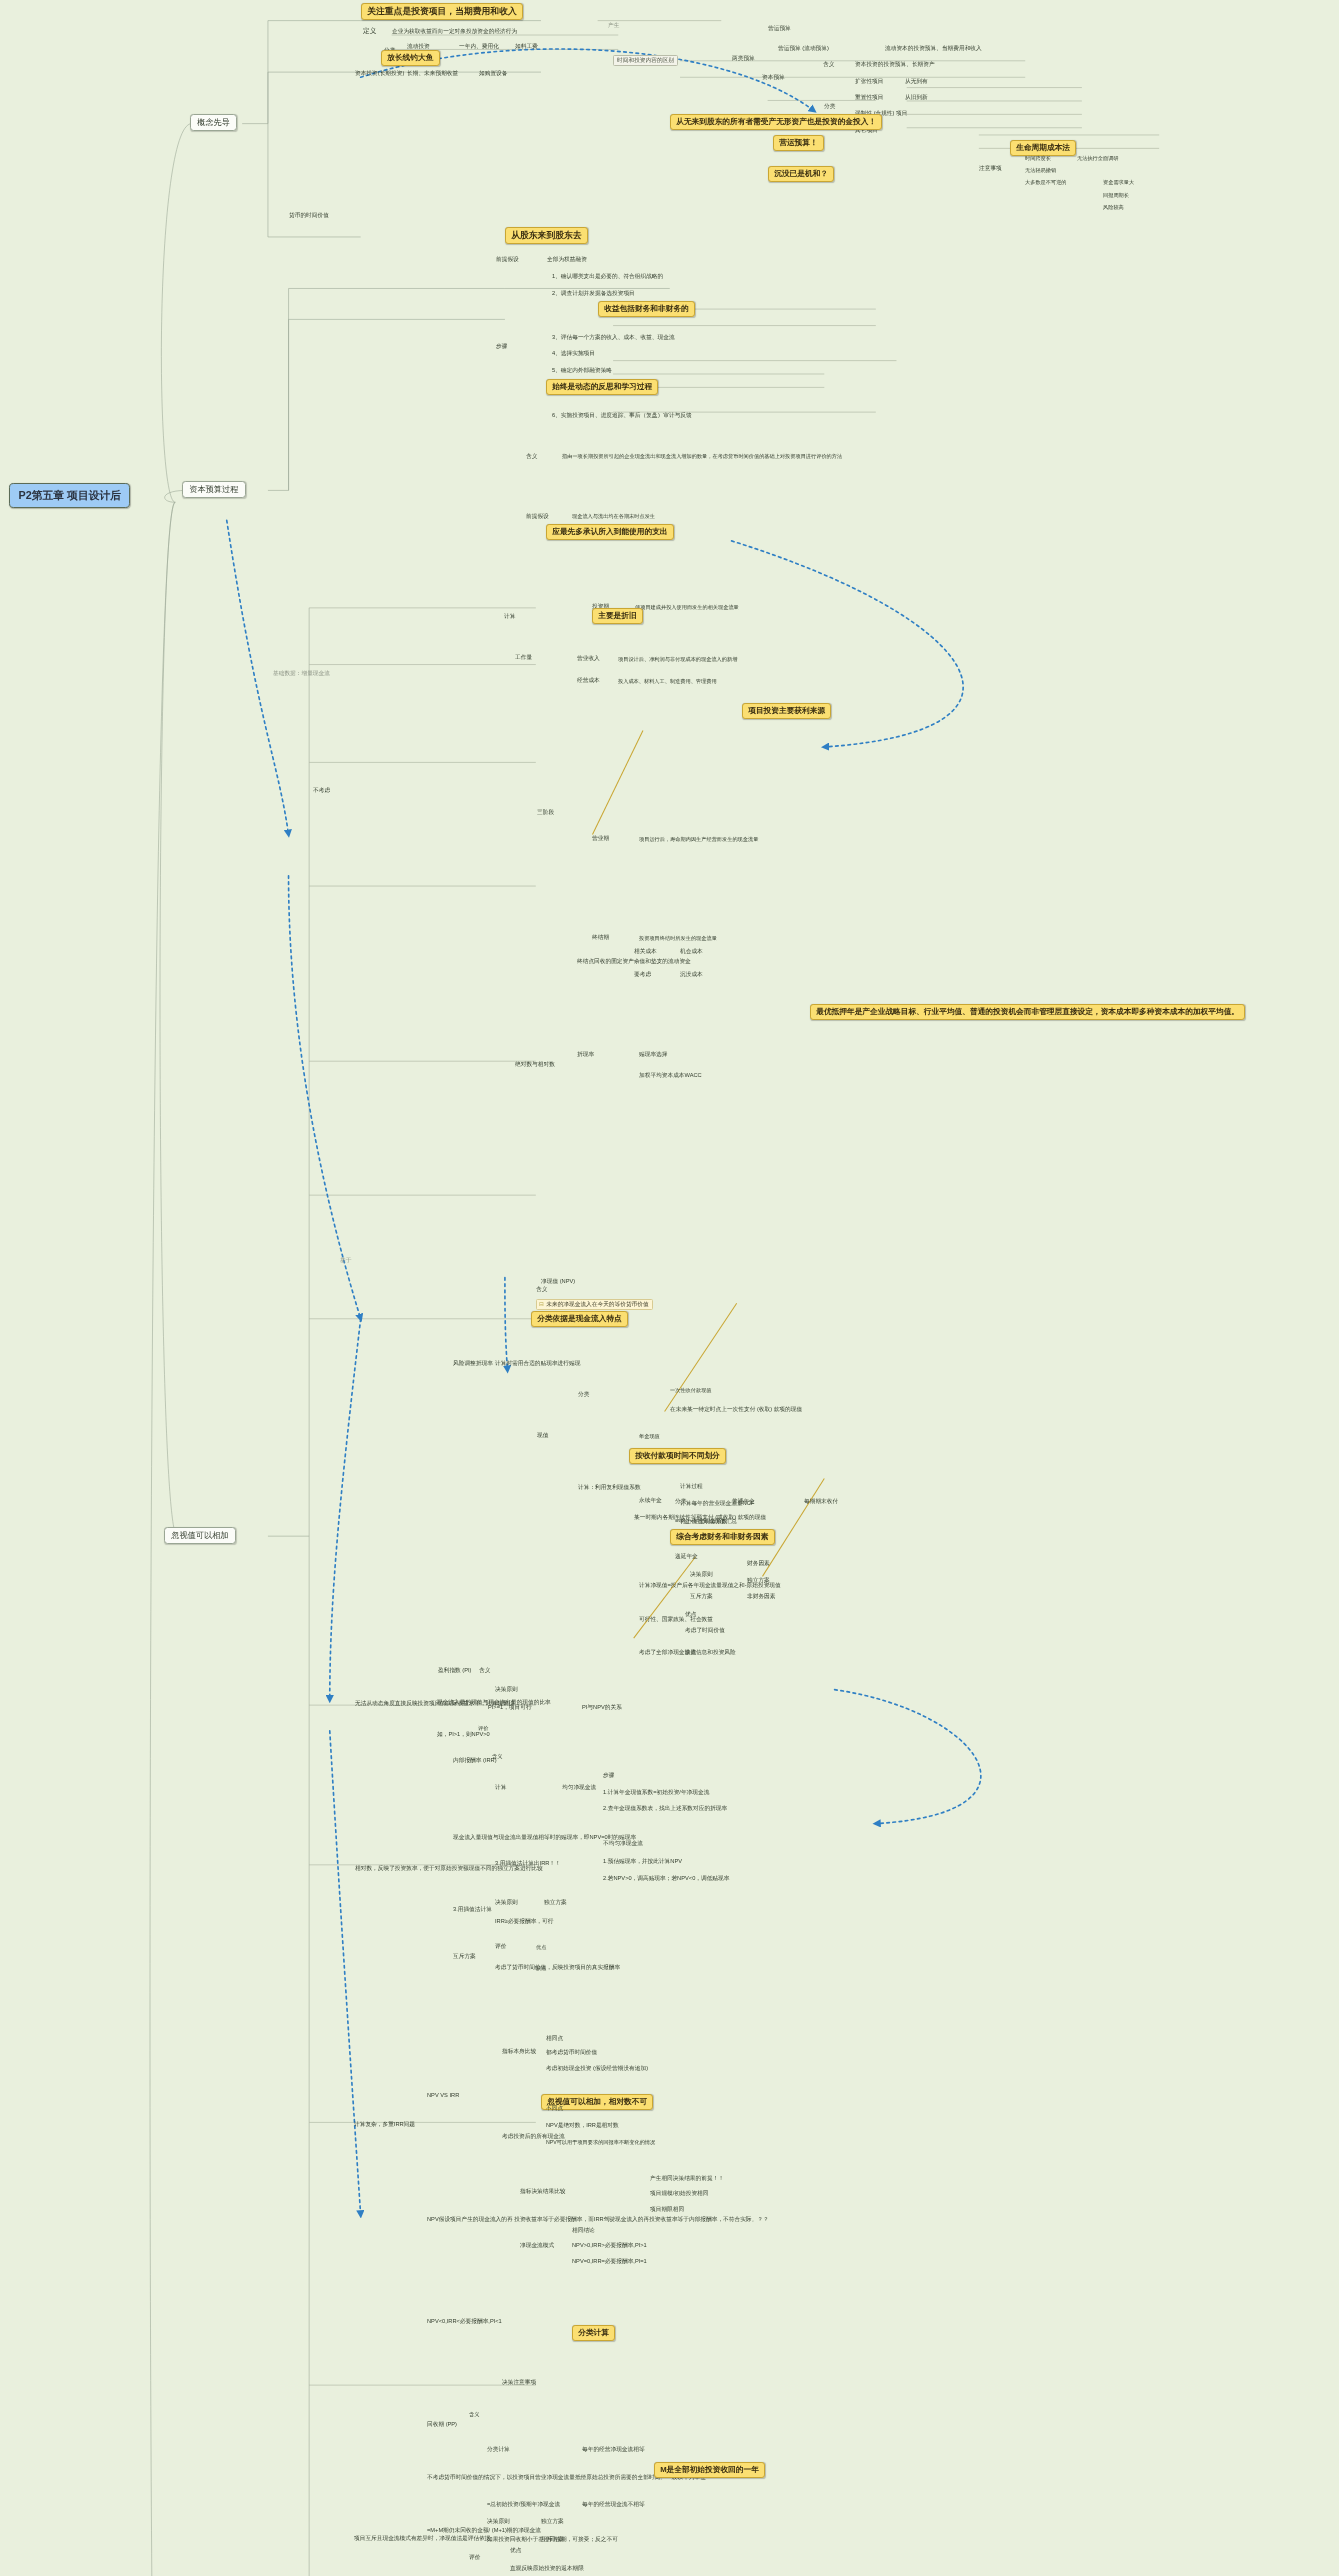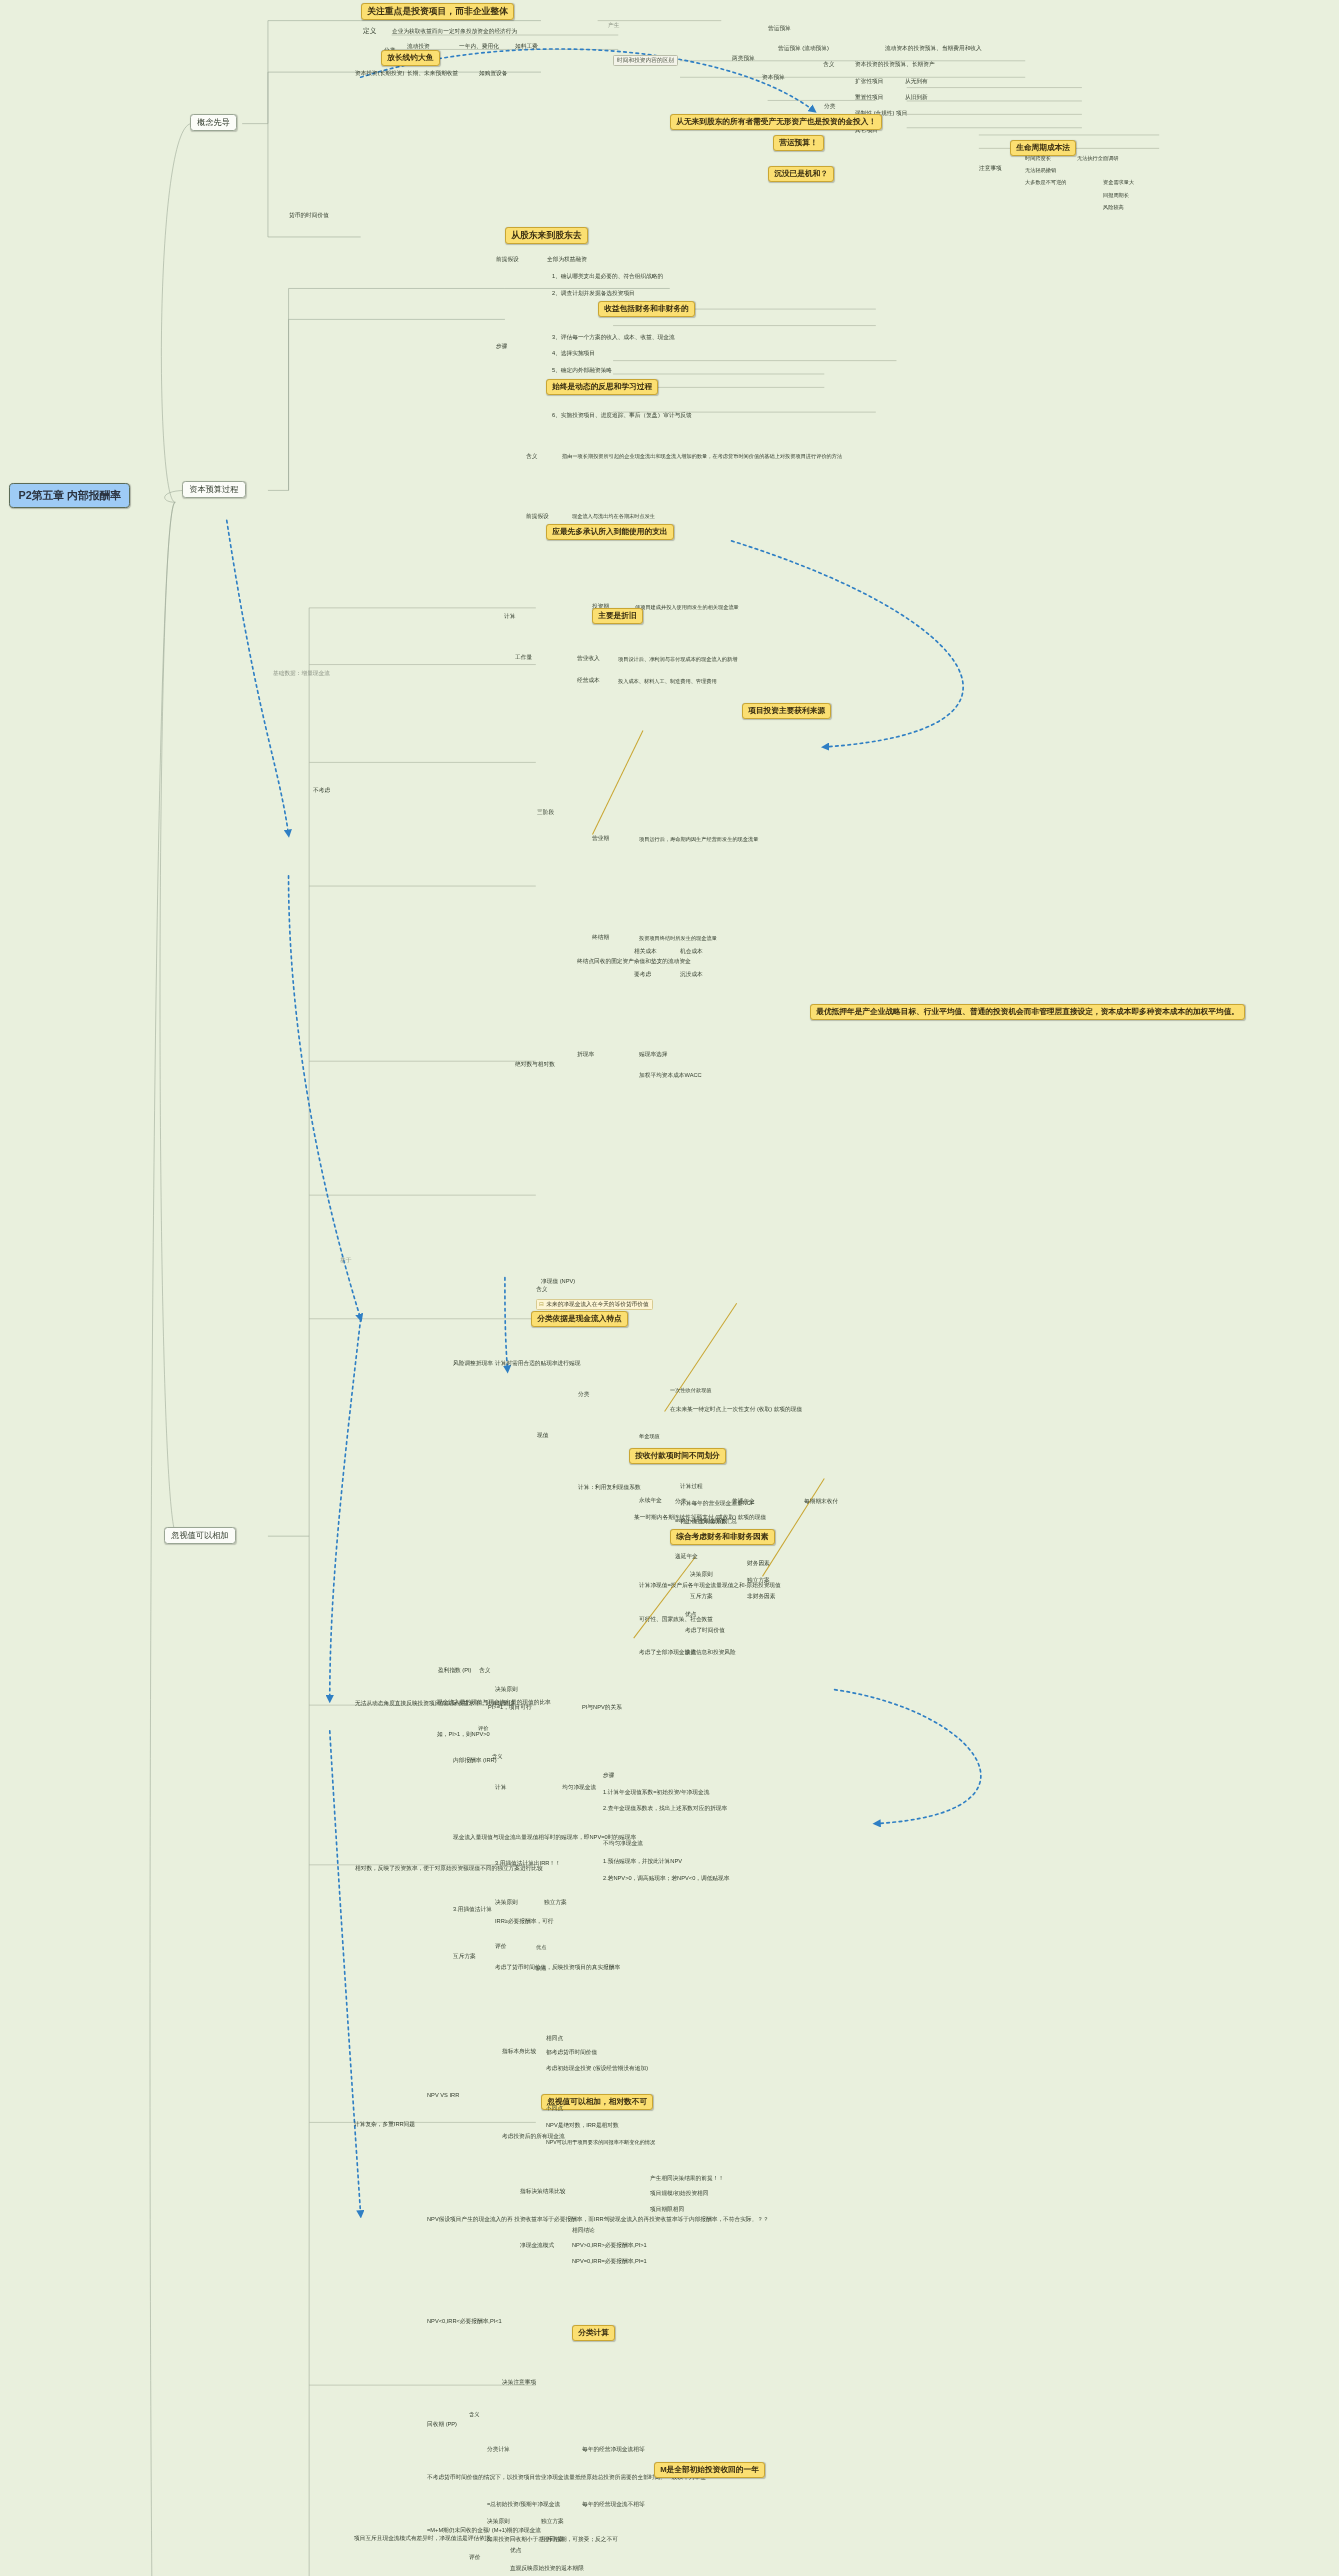--- a/index.html
+++ b/index.html
@@ -139,27 +139,27 @@
   <g fill="none" stroke="#c9a633" stroke-width="2">
     <path d="M1248 1418 L 1150 1620"></path>
     <path d="M1430 2530 L 1290 2740"></path>
     <path d="M1600 2870 L 1480 3060"></path>
     <path d="M1350 3022 L 1230 3180"></path>
     <path d="M1480 5430 L 1330 5720"></path>
     <path d="M1020 5300 L 1090 5660"></path>
   </g>
 </svg>
 
-<div class="node root" style="left:9.3px;top:483px;">P2第五章 内部报酬率</div>
+<div class="node root" style="left:9.3px;top:483px;">P2第五章 项目设计后</div>
 
 <div class="node lvl1" style="left:190px;top:114px;">概念先导</div>
 <div class="node lvl1" style="left:182px;top:481px;">资本预算过程</div>
 <div class="node lvl1" style="left:164px;top:1527px;">忽视值可以相加</div>
 
-<div class="node callout big" style="left:361px;top:3.1px;">关注重点是投资项目，而非企业整体</div>
+<div class="node callout big" style="left:361px;top:3.1px;">关注重点是投资项目，当期费用和收入</div>
 <div class="node t" style="left:363px;top:27px;">定义</div>
 <div class="node t sm" style="left:392px;top:28px;">企业为获取收益而向一定对象投放资金的经济行为</div>
 
 <div class="node t sm" style="left:384px;top:47px;">分类</div>
 <div class="node t sm" style="left:407px;top:43px;">流动投资</div>
 <div class="node t sm" style="left:459px;top:43px;">一年内、费用化</div>
 <div class="node t sm" style="left:515px;top:43px;">如料工费</div>
 
 <div class="node callout" style="left:381px;top:50px;">放长线钓大鱼</div>
 <div class="node t sm" style="left:355px;top:70px;">资本投资(长期投资)</div>

